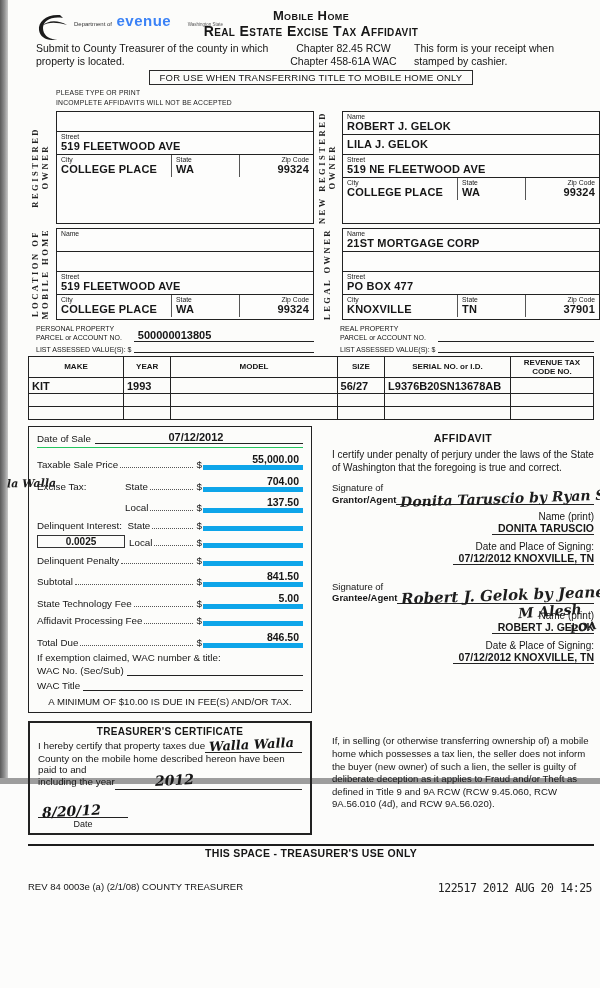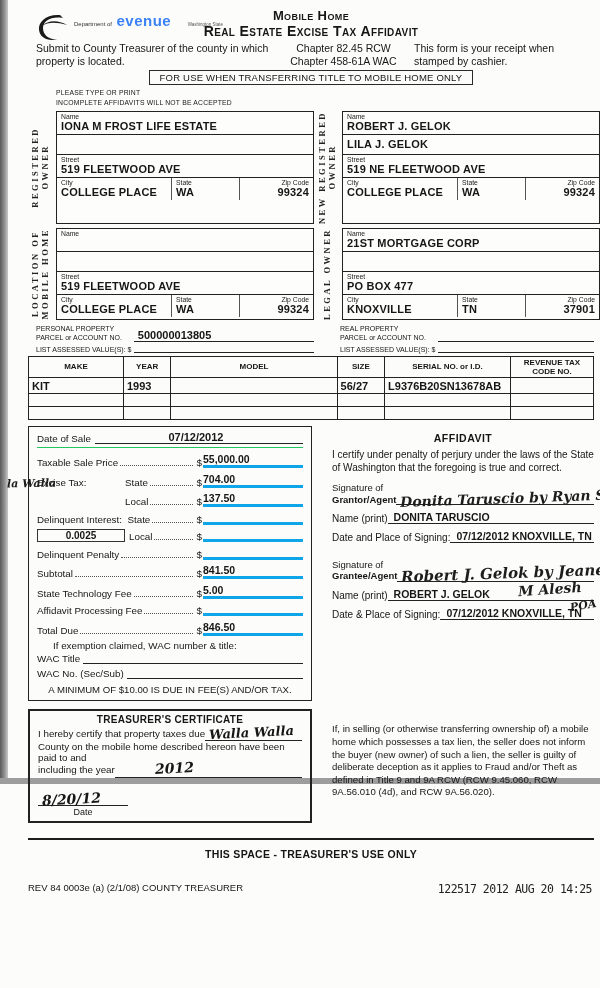--- a/index.html
+++ b/index.html
@@ -61,65 +61,65 @@
   .vt td { font-size:11px; font-weight:600; height:16px; }
   .vt tr.empty td { height:13px; }
 
   
   .main { display:grid; grid-template-columns:284px 1fr; column-gap:20px; margin-top:6px; }
   .feebox { border:1.5px solid #222; padding:4px 8px 5px; position:relative; }
   .frow { display:flex; align-items:flex-end; font-size:9.8px; margin-bottom:4.5px; }
   .frow .pre { width:88px; }
   .dots { flex:1; border-bottom:1.5px dotted #555; margin:0 2px 2px 2px; min-width:8px; }
   .dol { margin:0 1px 0 2px; }
-  .mval { width:100px; border-bottom:3px solid #0ea5e9; text-align:left; padding-right:4px;
+  .mval { width:100px; border-bottom:5px solid #0ea5e9; text-align:right; padding-right:4px;
     font-size:10.5px; font-weight:600; min-height:13px; }
   .daterow { border-bottom:1px solid #22c55e; padding-bottom:3px; margin-bottom:5px; display:flex; align-items:flex-end; font-size:9.8px; }
   .dateline { flex:1; border-bottom:1px solid #222; margin-left:4px; display:flex; justify-content:center; }
   .dateval { font-size:11px; font-weight:600; padding-right:6px; }
   .ratebox { border:1.5px solid #333; width:88px; text-align:center; font-size:10px; font-weight:600; margin-right:4px; }
-  .exm { font-size:9.8px; margin:3px 16px 2px; }
+  .exm { font-size:9.8px; margin:3px 0 2px; }
   .wacrow { display:flex; align-items:flex-end; font-size:9.8px; margin-bottom:4px; }
   .wacln { flex:1; border-bottom:1px solid #222; margin-left:3px; height:10px; }
   .minnote { text-align:center; font-size:9.6px; margin-top:5px; }
   .margin-note { position:absolute; left:-22px; top:50px; font-family:"DejaVu Serif", serif; font-style:italic;
     font-size:11px; color:#3a3a3a; transform:rotate(-1deg); }
 
   
   .affcol { padding-top:6px; font-size:10px; }
   .afftitle { text-align:center; font-weight:bold; font-size:10.5px; letter-spacing:0.5px; margin-bottom:4px; }
   .affp { line-height:1.3; margin-bottom:8px; }
   .sigblock { position:relative; margin-bottom:8px; }
   .sigrow { display:flex; align-items:flex-end; margin-bottom:6px;justify-content:center; }
   .siglbl { font-size:9.5px; line-height:1.2; }
   .siglbl b { font-size:9.5px; }
   .sigline { flex:1; border-bottom:1px solid #222; position:relative; height:18px; }
   .script { font-family:"DejaVu Serif", serif; font-style:italic; font-weight:600; color:#1d1d1d; }
   .sig-script { position:absolute; left:4px; bottom:-1px; font-size:14px; white-space:nowrap; transform:rotate(-2deg); }
-  .nrow { display:flex; align-items:flex-end; margin-bottom:6px; }
+  .nrow { display:flex; align-items:flex-end; margin-bottom:6px;flex-direction:column; }
   .nline { flex:1; border-bottom:1px solid #222; padding-left:6px; font-size:10.5px; font-weight:600; min-height:13px; }
   .ovf1 { position:absolute; right:12px; top:22px; font-size:14px; transform:rotate(-4deg); }
   .ovf2 { position:absolute; right:-2px; top:40px; font-size:11px; transform:rotate(-10deg); }
 
   
   .bottom { display:grid; grid-template-columns:284px 1fr; column-gap:20px; margin-top:8px; }
   .tbox { border:2px solid #222; padding:3px 8px 4px; font-size:9.8px; }
   .ttitle { text-align:center; font-weight:bold; font-size:10px; letter-spacing:0.3px; margin-bottom:2px; }
   .tline { display:flex; align-items:flex-end; line-height:1.45; }
   .tuline { flex:1; border-bottom:1px solid #222; position:relative; height:14px; }
   .hand { font-family:"DejaVu Serif", serif; font-style:italic; font-weight:600; white-space:nowrap; }
   .tsigrow { display:grid; grid-template-columns:90px 1fr; column-gap:14px; margin-top:12px; }
   .tcell { text-align:center; }
   .tcell .ln { border-bottom:1px solid #222; position:relative; height:16px; }
   .tcell .cap { font-size:9px; margin-top:1px; }
   .hand-date { position:absolute; left:4px; bottom:-2px; font-size:14px; transform:rotate(-3deg); }
   .scribble { position:absolute; left:10px; bottom:-4px; }
   .lien { font-size:9.6px; line-height:1.32; padding-top:14px; }
 
-  .usebar { border-top:2.5px solid #1c1c1c; margin-top:15px; padding-top:8px; text-align:center;
+  .usebar { border-top:2.5px solid #1c1c1c; margin-top:9px; padding-top:1px; text-align:center;
     font-weight:bold; font-size:10.5px; letter-spacing:0.3px; }
   .footrow { display:flex; justify-content:space-between; align-items:flex-start; margin-top:22px; padding:0 2px 0 0; }
   .revcode { font-size:9.5px; }
   .stamp { font-family:"DejaVu Sans Mono", monospace; font-size:11.5px; letter-spacing:-0.5px; color:#222; }
   .smudge { position:absolute; left:455px; top:758px; width:120px; height:16px; background:#ededeb;
     filter:blur(2px); border-radius:4px; }
 </style>
 </head>
 <body>
 
@@ -162,24 +162,20 @@
       </div>
     </div>
 
     <div class="owners">
 
       <div class="vlabel-zone">
         <span class="vline">REGISTERED</span>
         <span class="vline">OWNER</span>
       </div>
       <div class="obox">
-        <div class="orow">
-          <span class="flabel">Name</span>
-          <span class="fval">IONA M FROST LIFE ESTATE</span>
-        </div>
         <div class="orow row-name2">
             <span class="fval"></span>
           </div>
         <div class="orow">
           <span class="flabel">Street</span>
           <span class="fval">519 FLEETWOOD AVE</span>
         </div>
         <div class="orow csz">
           <div>
             <span class="flabel">City</span>
@@ -433,25 +429,25 @@
           <span class="mval"></span>
         </div>
         <div class="frow">
           <span>Total Due</span>
           <span class="dots"></span>
             <span class="dol">$</span>
           <span class="mval">846.50</span>
         </div>
         <div class="exm">If exemption claimed, WAC number &amp; title:</div>
         <div class="wacrow">
+          <span>WAC No. (Sec/Sub)</span>
+          <span class="wacln"></span>
+        </div>
+        <div class="wacrow">
           <span>WAC Title</span>
-          <span class="wacln"></span>
-        </div>
-        <div class="wacrow">
-          <span>WAC No. (Sec/Sub)</span>
           <span class="wacln"></span>
         </div>
         <div class="minnote">A MINIMUM OF $10.00 IS DUE IN FEE(S) AND/OR TAX.</div>
       </div>
 
       <div class="affcol">
         <div class="afftitle">AFFIDAVIT</div>
         <div class="affp">I certify under penalty of perjury under the laws of the State of Washington that the foregoing is true and correct.</div>
 
         <div class="sigblock">

